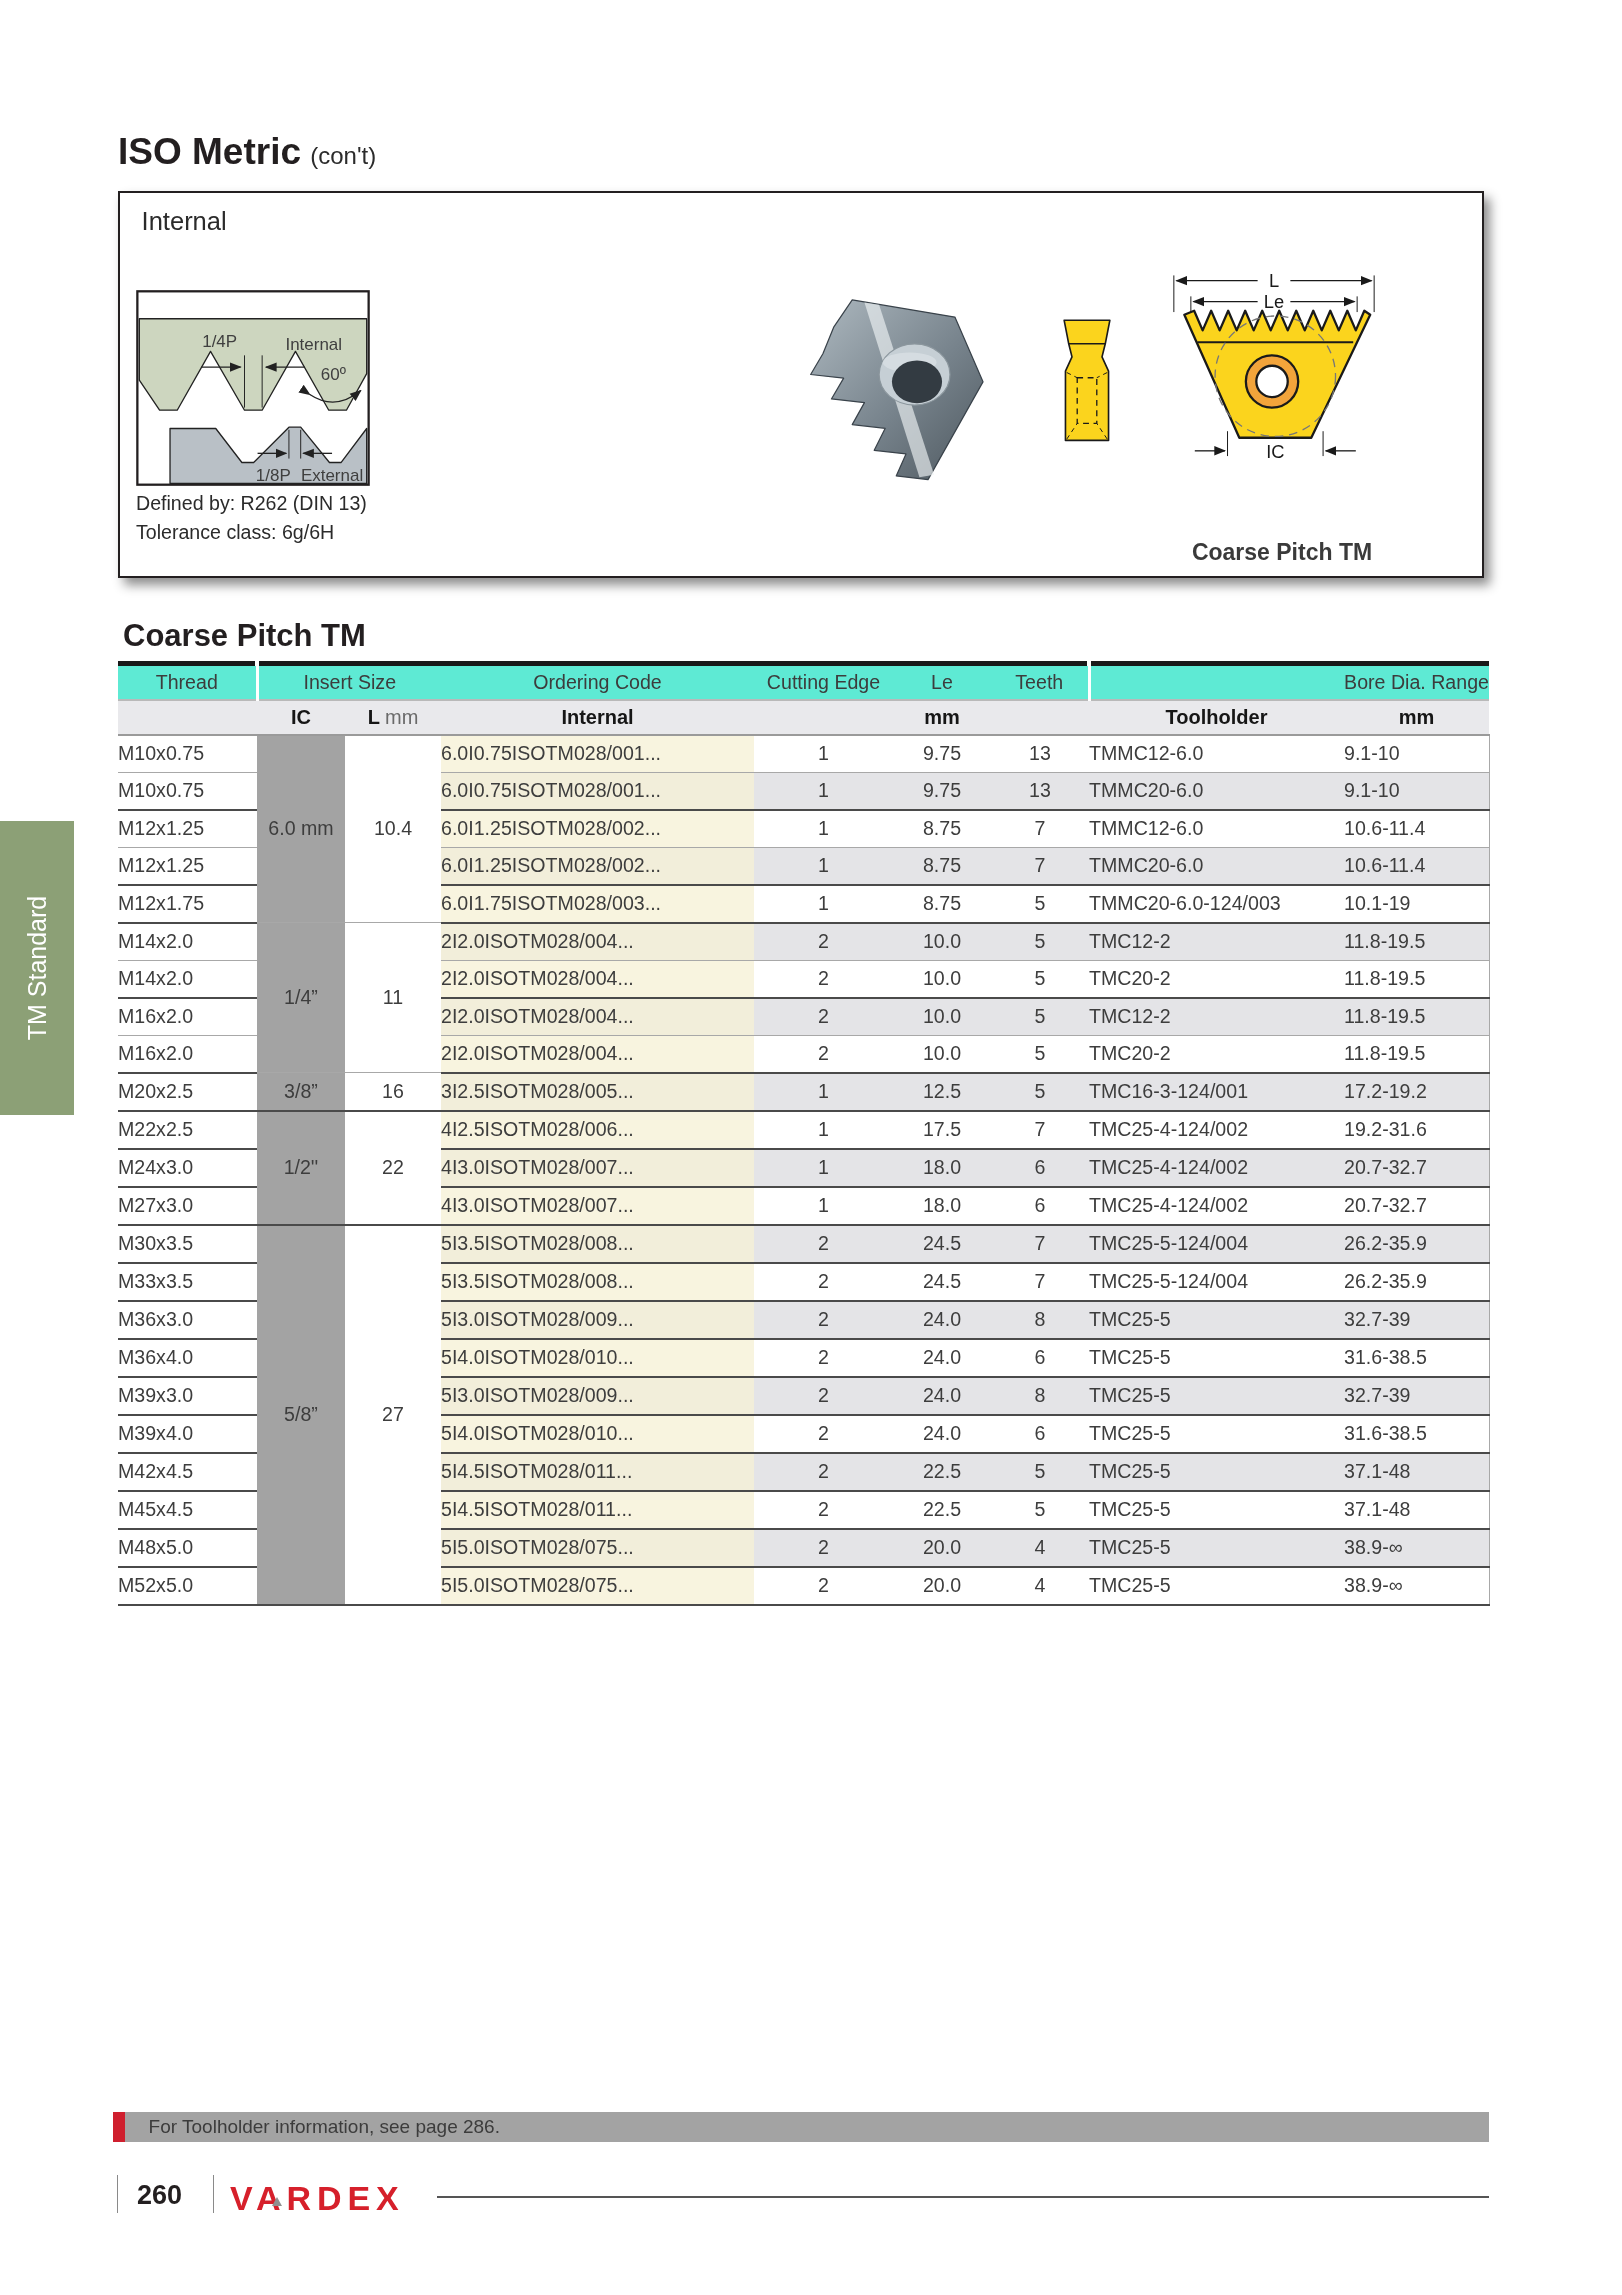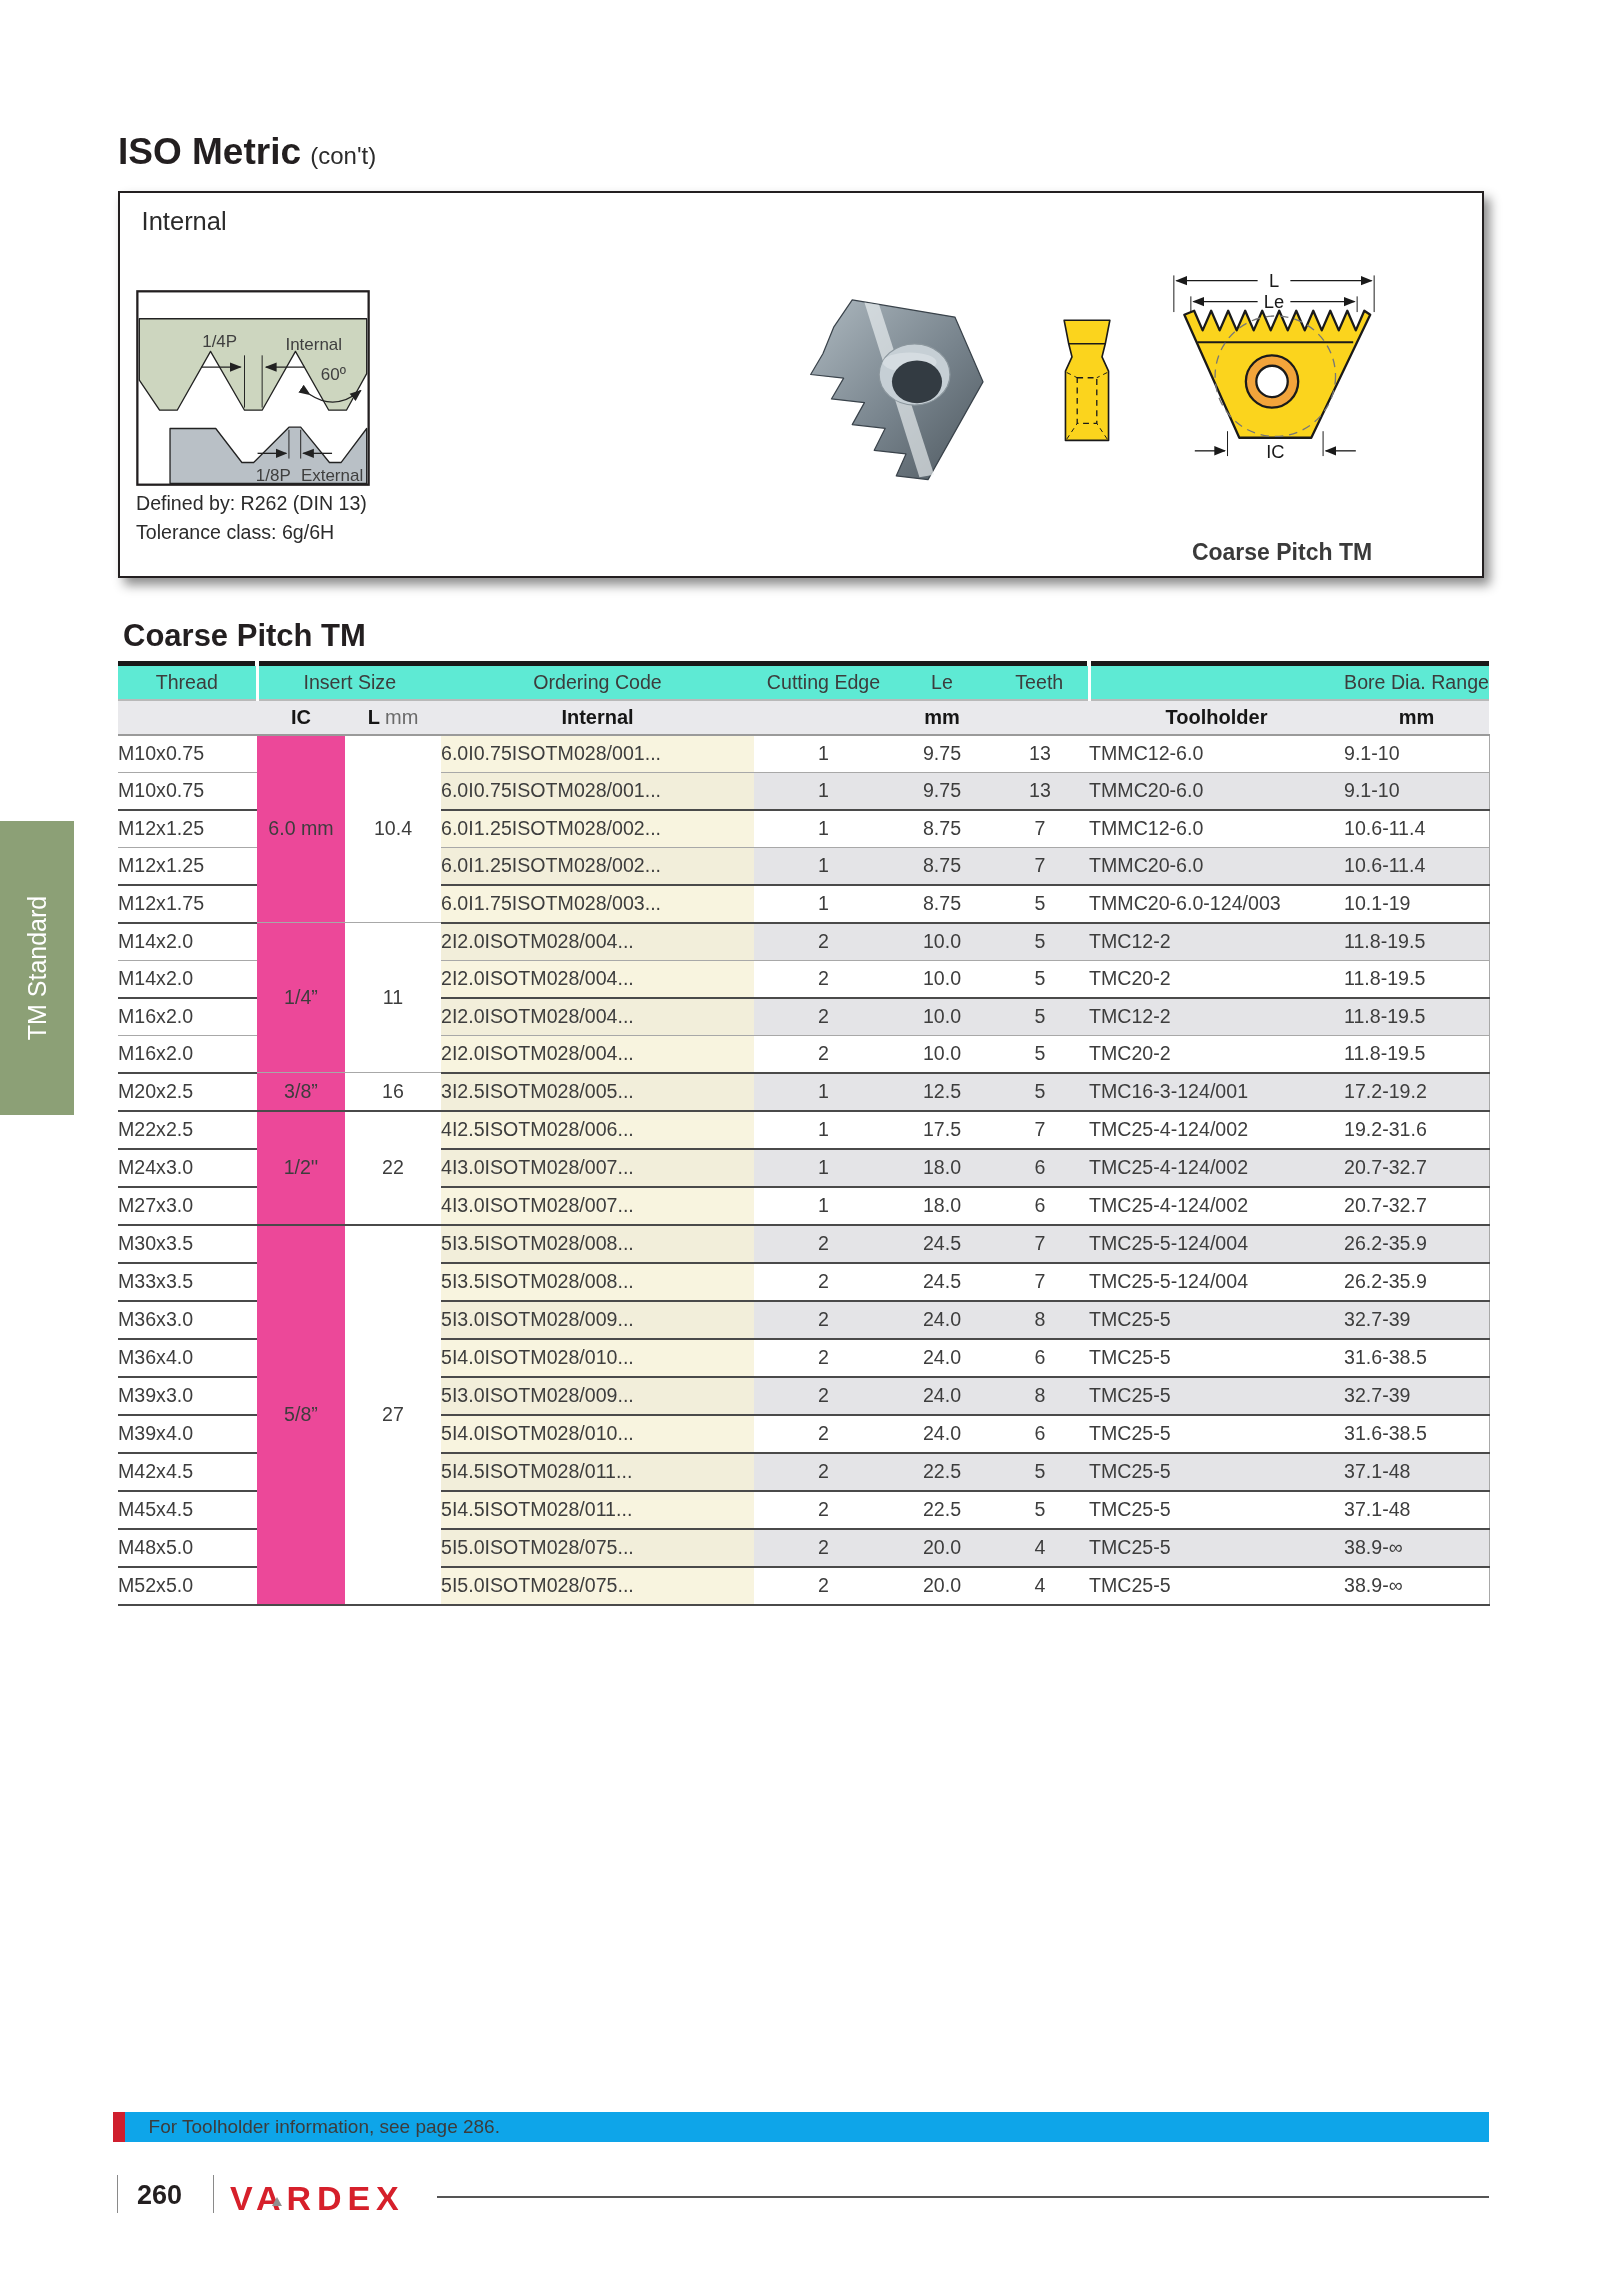--- a/index.html
+++ b/index.html
@@ -31,39 +31,39 @@
   table.data{border-collapse:collapse;table-layout:fixed;width:1371px;font-size:19.6px;color:#3d3d3d;}
   table.data th,table.data td{padding:0;overflow:hidden;white-space:nowrap;}
   tr.h1 th{background:#5eead4;height:33px;font-weight:normal;color:#3c3c3c;font-size:19.6px;text-align:center;}
   tr.h1 th.seg{border-left:3.9px solid #ffffff;}
   tr.h1{border-bottom:2px solid #b9b9b9;}
   tr.h2 th{background:#e9e9ec;height:33px;font-weight:bold;color:#161616;font-size:20px;text-align:center;}
   tr.h2{border-bottom:2px solid #9a9a9a;}
   tr.h2 .u{font-weight:normal;color:#6a6a6a;}
   td{height:36px;background:#fff;}
   td.col-thread{text-align:left;padding-left:18.3px;}
-  td.col-ic{background:#ec4899;text-align:center;border-bottom:2px solid #4a4a4a;margin-top:21px;}
+  td.col-ic{background:#a3a3a3;text-align:center;border-bottom:2px solid #4a4a4a;margin-top:21px;}
   td.col-l{background:#fff;text-align:center;border-bottom:2px solid #4a4a4a;}
   td.col-code{background:#f8f4df;text-align:left;padding-left:48px;}
   td.col-center{text-align:center;}
   td.col-holder{text-align:left;padding-left:13px;}
   td.col-bore{text-align:left;padding-left:22px;border-right:1.3px solid #a8a8a8;}
   tr.alt td.col-center, tr.alt td.col-holder, tr.alt td.col-bore{background:#e4e4e7;}
   tr.alt td.col-code{background:#f2eeda;}
   tr.sep-light td{border-bottom:1.3px solid #a8a8a8;}
   tr.sep-dark td{border-bottom:2px solid #4a4a4a;}
 
   
   .sidebar-tab{position:absolute;left:0;top:821px;width:74px;height:294px;background:#8CA076;}
   .sidebar-tab span{position:absolute;left:50%;top:50%;transform:translate(-50%,-50%) rotate(-90deg);
     white-space:nowrap;color:#ffffff;font-size:25px;}
 
   
   .footer-accent{position:absolute;left:113px;top:2112px;width:12.4px;height:30px;background:#cf1f2e;}
-  .footer-bar{position:absolute;left:125px;top:2112px;width:1364px;height:30px;background:#0ea5e9;}
+  .footer-bar{position:absolute;left:125px;top:2112px;width:1364px;height:30px;background:#a3a3a3;}
   .footer-bar span{display:block;padding-left:23.6px;line-height:30px;font-size:19px;color:#3c3c3c;}
   .vline{position:absolute;width:1.3px;background:#8a8a8a;}
   .page-number{position:absolute;left:137px;top:2180px;font-size:27px;font-weight:bold;color:#231f20;}
   .brand-logo{position:absolute;left:230px;top:2179px;font-size:34px;font-weight:800;color:#d6202b;letter-spacing:5.9px;}
   .brand-tri{position:absolute;left:272px;top:2197px;width:0;height:0;border-left:5.9px solid transparent;
     border-right:5.9px solid transparent;border-bottom:9.2px solid #8f8f8f;}
   .footer-rule{position:absolute;left:437px;top:2196px;width:1052px;height:2px;background:#555;}
 
   svg text{font-family:"Liberation Sans", sans-serif;}
 </style>

